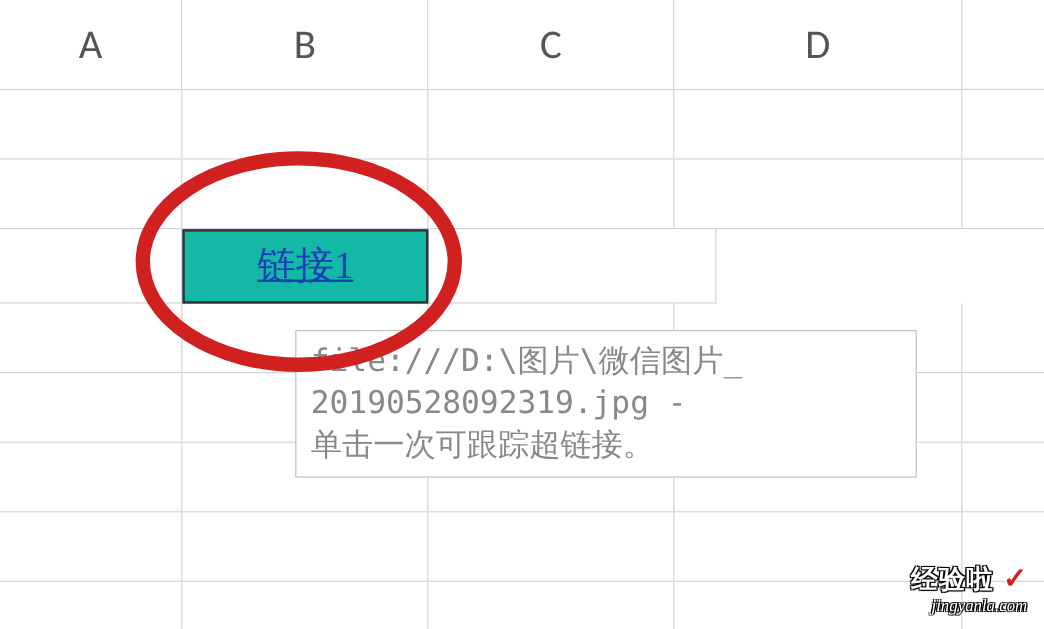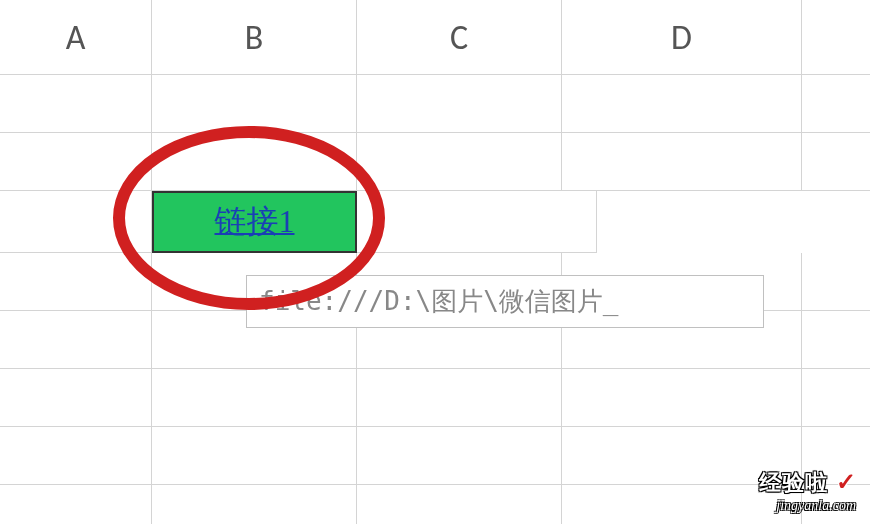--- a/index.html
+++ b/index.html
@@ -42,21 +42,21 @@
       height: 58px;
       border-bottom: 1px solid #d4d4d4;
     }
     .cell {
       border-right: 1px solid #d4d4d4;
       display: flex;
       align-items: center;
       justify-content: center;
     }
     .link-cell {
-      background: #22c55e;
+      background: #14b8a6;
       border: 2px solid #333;
       height: 62px;
     }
     .link-cell .link-text {
       font-family: "SimSun", "宋体", serif;
       font-size: 32px;
       color: #1a3fb5;
       text-decoration: underline;
       text-decoration-color: #1a3fb5;
       text-decoration-thickness: 2px;
@@ -178,20 +178,22 @@
       <div class="cell col-A"></div>
       <div class="cell col-B"></div>
       <div class="cell col-C"></div>
       <div class="cell col-D"></div>
     </div>
   </div>
 </div>
 
 <div class="tooltip">
   <div>file:///D:\图片\微信图片_</div>
+  <div>20190528092319.jpg -</div>
+  <div>单击一次可跟踪超链接。</div>
 </div>
 
 <svg class="ring" viewBox="0 0 290 200">
   <ellipse cx="145" cy="100" rx="130" ry="86" fill="none" stroke="#d02020" stroke-width="12"></ellipse>
 </svg>
 
 <div class="watermark">
   <div>
     <span class="wm-title">经验啦</span>
     <span class="wm-check">✓</span>

